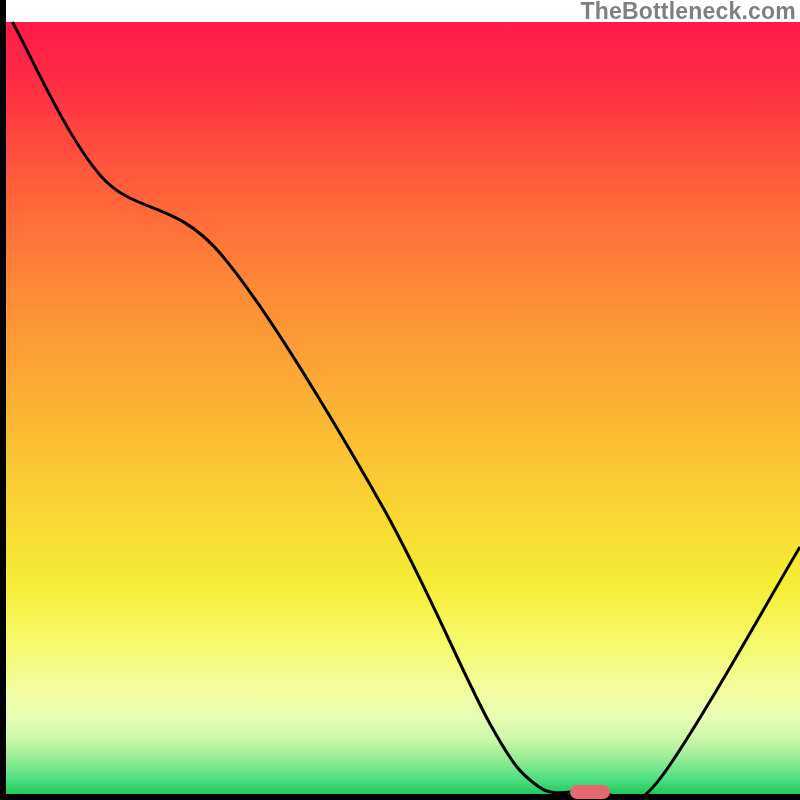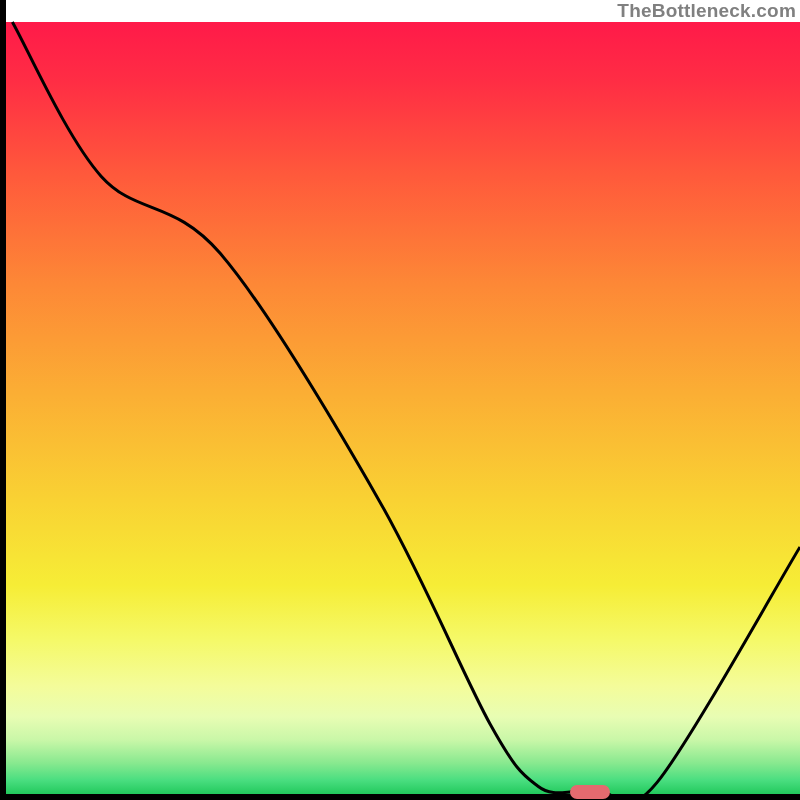--- a/index.html
+++ b/index.html
@@ -47,21 +47,21 @@
         #22c95d 100%
       );
   }
   .watermark {
     position: absolute;
     top: 0;
     right: 4px;
     height: 22px;
     line-height: 22px;
     color: #808080;
-    font-size: 19px;
+    font-size: 23px;
     font-weight: 600;
     letter-spacing: 0.2px;
     white-space: nowrap;
   }
   .curve-svg {
     position: absolute;
     left: 0;
     top: 0;
     width: 800px;
     height: 800px;

